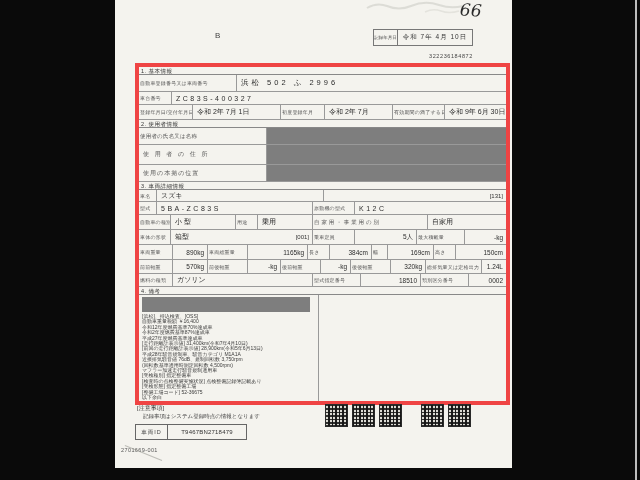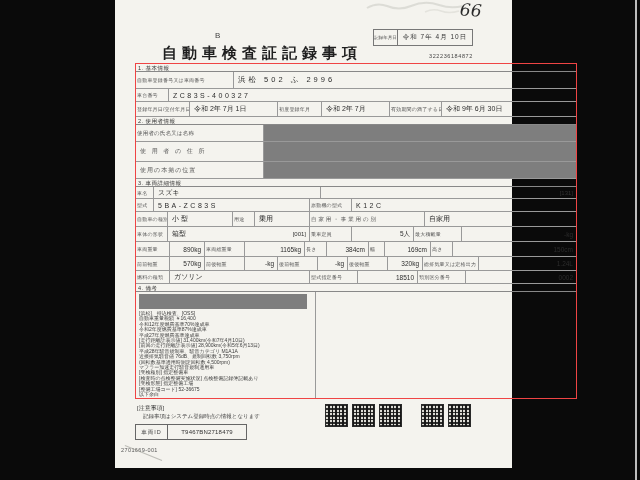--- a/index.html
+++ b/index.html
@@ -32,22 +32,22 @@
     width:24px; border-right:1px solid #777; font-size:4.5px; color:#555;
     display:flex; align-items:center; justify-content:center; text-align:center; line-height:5px;
   }
   .record-date-box .rd-value {
     flex:1; font-size:6.5px; display:flex; align-items:center; justify-content:center;
     letter-spacing:1px; color:#333; white-space:nowrap;
   }
   .serial { position:absolute; left:314px; top:53px; font-size:5.5px; letter-spacing:.6px; color:#444; }
 
   .doc-table {
-    position:absolute; left:20px; top:63px; width:442px;
-    border:1px solid #ef4444; background:transparent;
+    position:absolute; left:20px; top:63px; width:375px;
+    border:4px solid #ef4444; background:transparent;
   }
   .row { display:flex; border-bottom:1px solid #999; }
   .row:last-child { border-bottom:none; }
   .sec-h {
     height:8px; font-size:5.5px; color:#333; padding:0 2px; line-height:8px;
     border-bottom:1px solid #888; letter-spacing:.5px;
   }
   .cell { border-right:1px solid #999; overflow:hidden; display:flex; align-items:center; white-space:nowrap; }
   .cell.nb { border-right:none; }
   .lb { font-size:5px; color:#555; padding:0 1px; letter-spacing:.2px; }
@@ -98,21 +98,20 @@
 
   <div class="page">
 
     <svg class="smudge" width="110" height="16" viewBox="0 0 110 16">
       <path d="M2 8 q10 -6 20 -2 q12 5 24 0 q14 -6 28 -1 q12 4 24 1" stroke="#8d8d86" stroke-width="2" fill="none" opacity="0.5"></path>
       <path d="M60 12 q8 -4 16 -1 q8 3 18 0" stroke="#9a9a92" stroke-width="1.5" fill="none" opacity="0.4"></path>
     </svg>
 
     <div class="hand-note">66</div>
     <div class="title-mark">B</div>
-    <div class="doc-title">自動車検査証記録事項</div>
 
     <div class="record-date-box">
       <div class="rd-label">記録年月日</div>
       <div class="rd-value">令和 7年 4月 10日</div>
     </div>
     <div class="serial">322236184872</div>
 
     <div class="doc-table">
 
       <div class="sec-h">1. 基本情報</div>

